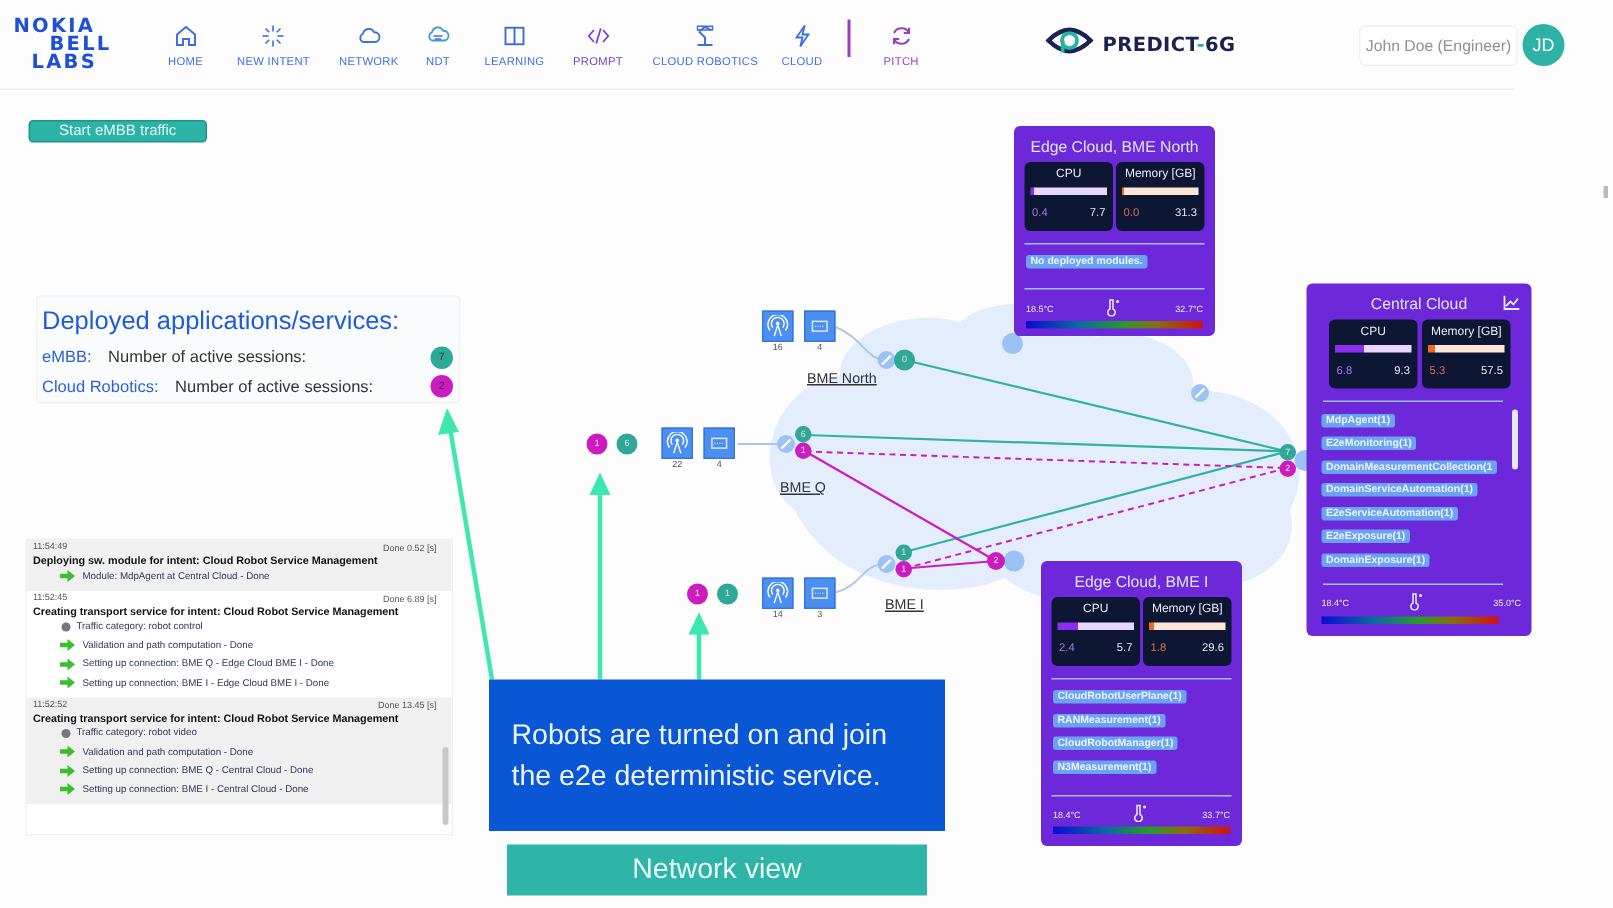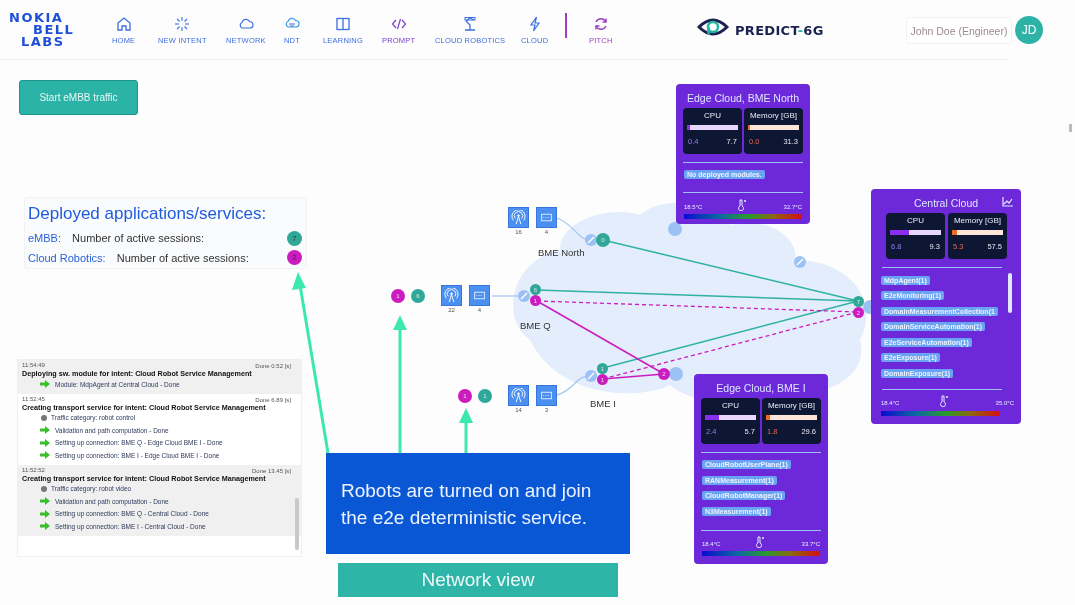--- a/index.html
+++ b/index.html
@@ -17,21 +17,21 @@
   .nav-item .lbl { font-size: 7.5px; margin-top: 4px; white-space: nowrap; letter-spacing: 0.2px; }
   .nav-divider { position: absolute; left: 565px; top: 13px; width: 2px; height: 25px; background: #9b3fc0; }
   .brand { position: absolute; left: 697px; top: 16px; display: flex; align-items: flex-end; gap: 6px; }
   .brand .txt { font-family: "DejaVu Sans", sans-serif; font-size: 13px; font-weight: bold; color: #1b2250; letter-spacing: 0.3px; }
   .brand .txt .dot { color: #24b4a4; }
   .user-box { position: absolute; left: 906px; top: 17px; width: 106px; height: 27px; background: #fff; border: 1px solid #f0f1f4; border-radius: 4px; font-size: 10.5px; color: #9a8c8c; display: flex; align-items: center; justify-content: center; }
   .avatar { position: absolute; left: 1015px; top: 16px; width: 28px; height: 28px; border-radius: 50%; background: #2fb2a6; color: #fff; font-size: 12px; display: flex; align-items: center; justify-content: center; }
   .right-scroll { position: absolute; left: 1069px; top: 124px; width: 3px; height: 8px; background: #bbb; }
 
   
-  .start-btn { position: absolute; left: 19px; top: 80px; width: 119px; height: 35px; background: #2bb3a8; border: 1px solid #1f9489; border-radius: 3px; color: #e6f7f5; font-size: 10px; display: flex; align-items: center; justify-content: center; cursor: pointer; }
+  .start-btn { position: absolute; left: 19px; top: 80px; width: 119px; height: 15px; background: #2bb3a8; border: 1px solid #1f9489; border-radius: 3px; color: #e6f7f5; font-size: 10px; display: flex; align-items: center; justify-content: center; cursor: pointer; }
 
   
   .deployed { position: absolute; left: 24px; top: 197px; width: 283px; height: 72px; background: #fafbfd; border: 1px solid #f0f2f6; border-radius: 3px; }
   .deployed h2 { position: absolute; left: 3px; top: 6px; font-size: 17px; font-weight: normal; color: #1f5bde; white-space: nowrap; }
   .dep-row { position: absolute; left: 3px; font-size: 11px; color: #333; white-space: nowrap; }
   .dep-row .nm { color: #2a62d6; margin-right: 8px; }
   .dep-badge { position: absolute; width: 15px; height: 15px; border-radius: 50%; font-size: 7px; color: #333; display: flex; align-items: center; justify-content: center; }
 
   
   .log { position: absolute; left: 17px; top: 359px; width: 285px; height: 198px; background: #fff; border: 1px solid #f0f0f0; overflow: hidden; font-size: 6.5px; }
@@ -44,21 +44,21 @@
   .log-sub .arr { width: 10px; height: 8px; margin-right: 5px; flex-shrink: 0; }
   .log-sub .dot { width: 6px; height: 6px; border-radius: 50%; background: #777; margin-right: 4px; margin-left: 0px; }
   .log-sub.bullet { padding-left: 19px; }
   .log-scroll { position: absolute; right: 2px; top: 138px; width: 4px; height: 52px; background: #c8c8c8; border-radius: 2px; }
 
   
   .network-svg { position: absolute; left: 0; top: 0; }
 
   .node-sq { position: absolute; width: 21px; height: 21px; background: #4b8ff0; border: 1px solid #3876dd; display: flex; align-items: center; justify-content: center; }
   .node-num { position: absolute; font-size: 6px; color: #555; text-align: center; width: 21px; }
-  .site-lbl { position: absolute; font-size: 9.5px; color: #333; white-space: nowrap; }
+  .site-lbl { position: absolute; font-size: 9.5px; color: #333; white-space: nowrap; text-decoration: underline; }
   .cnt { position: absolute; width: 14px; height: 14px; border-radius: 50%; font-size: 6px; color: #e6e6e6; display: flex; align-items: center; justify-content: center; }
   .cnt.m { background: #cc1cc0; }
   .cnt.t { background: #2fa799; }
 
   
   .cpanel { position: absolute; background: #6d28d9; border-radius: 4px; color: #dfe9ff; }
   .cpanel .ttl { text-align: center; font-size: 10.5px; color: #dbe7ff; }
   .meter { position: absolute; background: #0d1633; border-radius: 4px; width: 59px; height: 46px; }
   .meter .mh { text-align: center; font-size: 8px; color: #e8ecf7; margin-top: 3px; }
   .meter .bar { position: absolute; left: 4px; top: 17px; width: 51px; height: 5px; }

